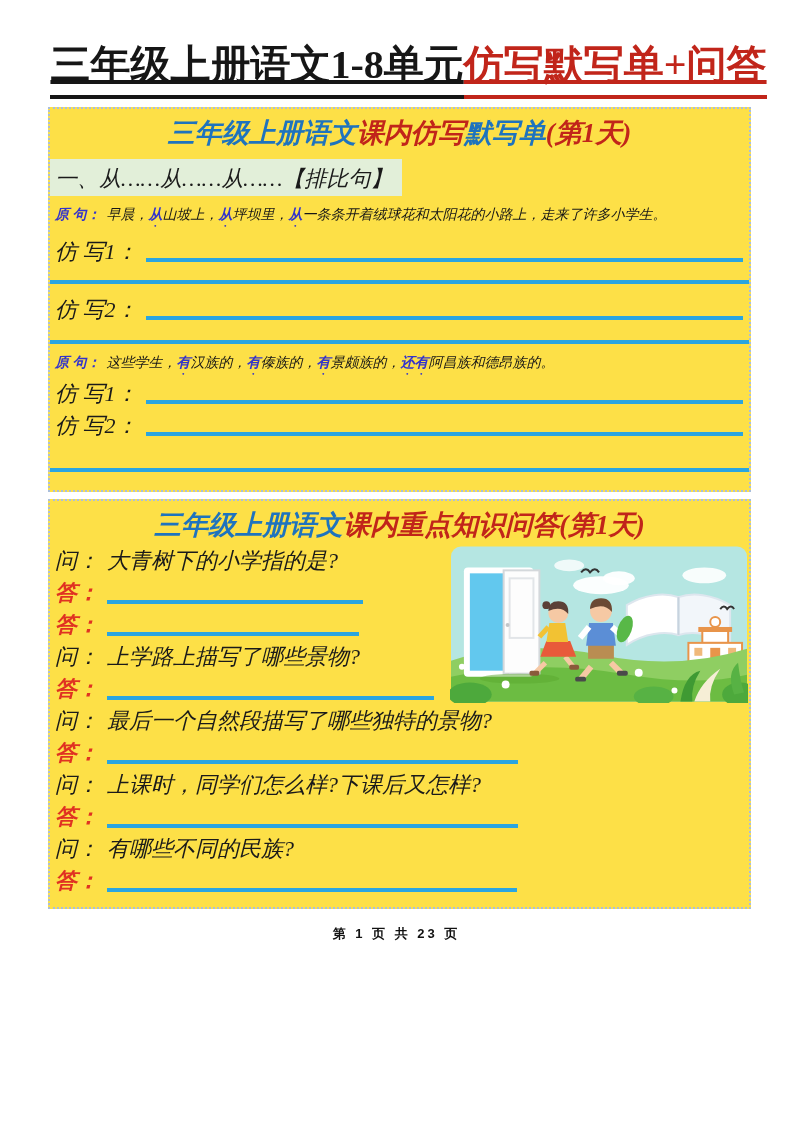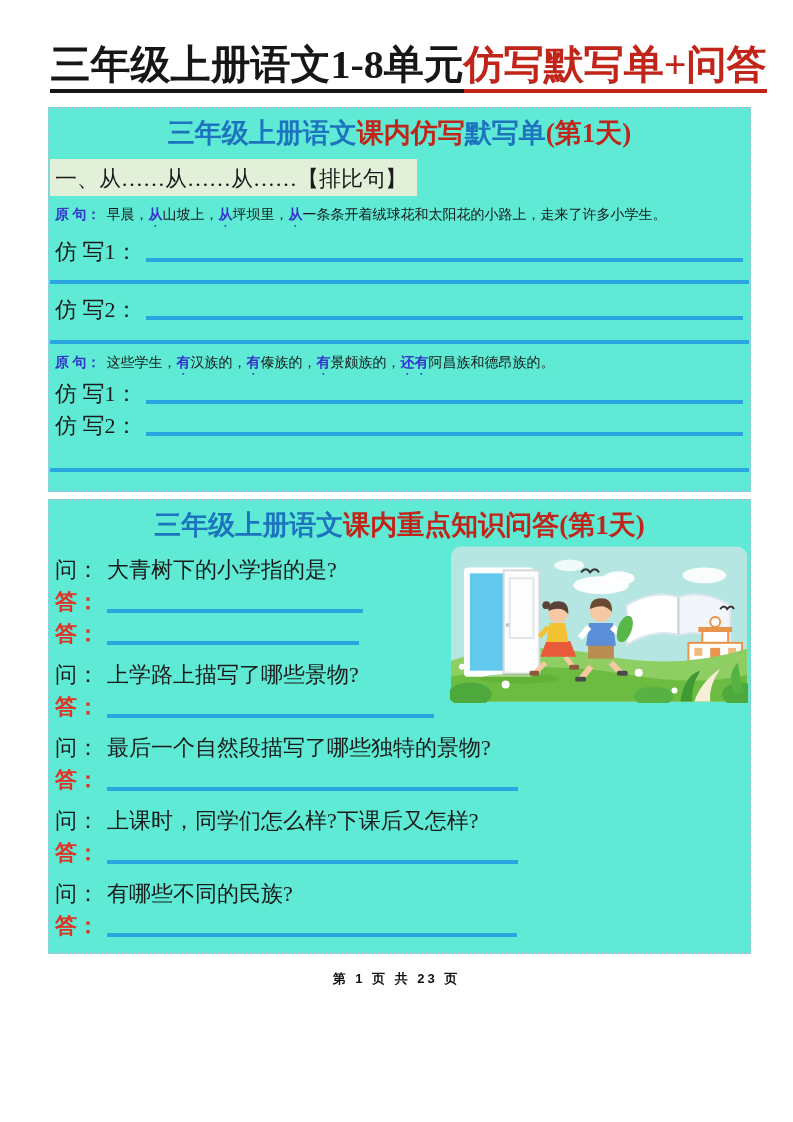--- a/index.html
+++ b/index.html
@@ -14,27 +14,28 @@
   
   .main-title{
     margin:40px 20px 0 44px;
     text-align:center;
     font-size:40px;
     font-weight:bold;
     line-height:50px;
     letter-spacing:0px;
     white-space:nowrap;
   }
-  .main-title span{border-bottom:4px solid currentColor;padding-bottom:2px;}
+  .main-title span{border-bottom:4px solid currentColor;padding-bottom:8px;text-decoration:underline;}
   
   .wbox{
     margin:17px 42px 0 48px;
     border:2px dotted #a9bedb;
     padding:0 0 18px 0;
-    background:#5eead4;
+    background:#fde047;
+    font-style:italic;
   }
   .wbox2{
     margin-top:7px;
     position:relative;
     padding-bottom:12px;
   }
   .box-title{
     margin-top:6px;
     text-align:center;
     font-size:27px;
@@ -89,21 +90,21 @@
   .fl-2{margin-top:16px;}
   .fl-3{margin-top:28px;}
   .mt12{margin-top:12px;}
   .mt2{margin-top:2px;}
   .mt4{margin-top:4px;}
   
   .qa-list{margin:2px 4px 0 5px;}
   .q-row{
     font-size:22px;
     line-height:28px;
-    margin-top:13px;
+    margin-top:4px;
   }
   .q-row .q-label{margin-right:8px;}
   .a-row{
     display:flex;
     align-items:flex-end;
     font-size:22px;
     line-height:28px;
     margin-top:4px;
   }
   .a-row .a-label{color:#e03222;font-weight:bold;}

